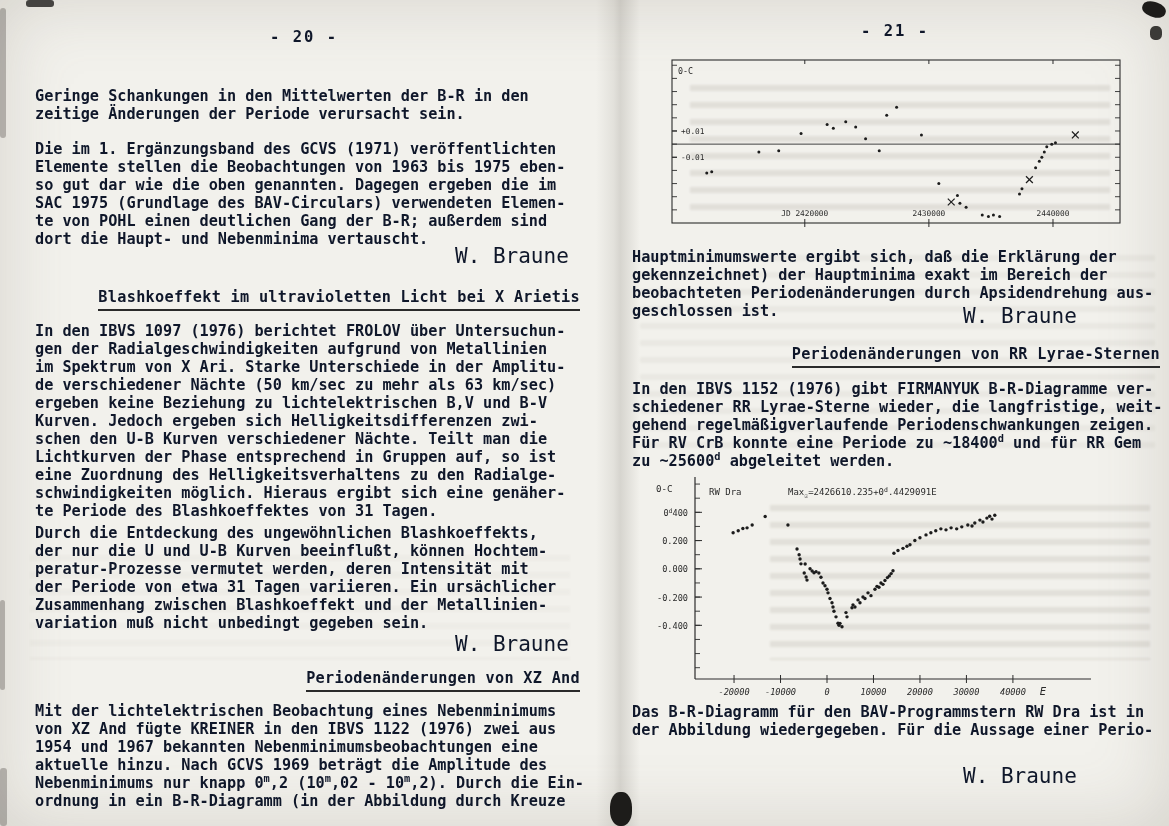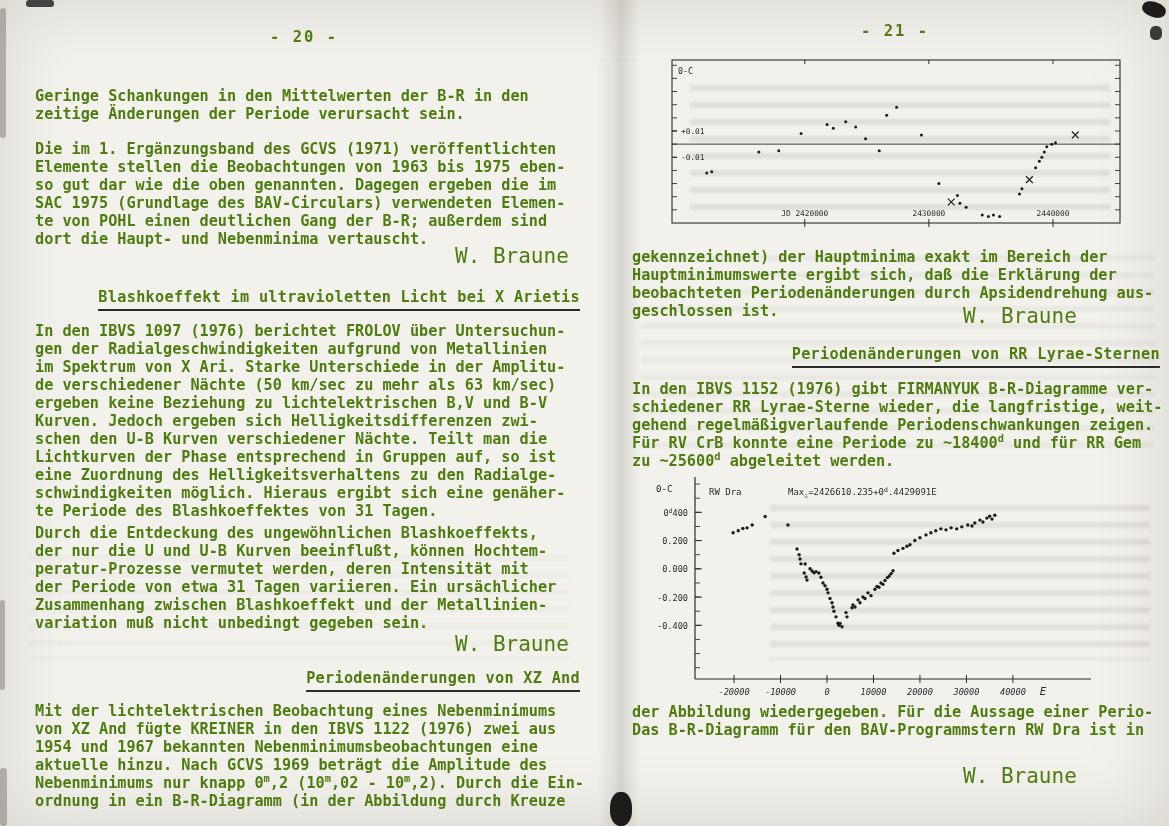--- a/index.html
+++ b/index.html
@@ -1,21 +1,21 @@
 <!DOCTYPE html>
 <html><head>
 <meta charset="utf-8">
 <style>
   html,body{margin:0;padding:0;background:#b0aca4;}
   #scan{
     position:relative;width:1169px;height:826px;overflow:hidden;
     background:#f2f1ec;
     box-shadow:inset 0 0 70px rgba(115,105,90,.22);
     font-family:"DejaVu Sans Mono","Liberation Mono",monospace;
-    color:#4d7c0f;
+    color:#0f172a;
   }
   .para{position:absolute;font-size:15.2px;font-weight:bold;line-height:18px;white-space:pre;z-index:2;}
   .para .ln{height:18px;}
   .center{text-align:center;}
   .pagenum{position:absolute;font-size:15.5px;font-weight:bold;z-index:2;letter-spacing:2px;}
   .heading-wrap{position:absolute;z-index:2;text-align:right;}
   .heading{display:inline-block;font-size:15.2px;font-weight:bold;border-bottom:2px solid #2a2a2a;padding-bottom:3px;letter-spacing:.3px;}
   .sig{position:absolute;font-size:21px;font-weight:normal;z-index:2;}
   sup{font-size:68%;vertical-align:super;line-height:0;}
   .chartbox{position:absolute;z-index:1;}
@@ -148,21 +148,21 @@
           <circle cx="391.7451523545706" cy="94.12903225806451" r="1.5" fill="#1c1c1c"></circle>
           <circle cx="395.4681440443213" cy="92.81451612903226" r="1.5" fill="#1c1c1c"></circle>
           <line x1="287.824376731302" y1="148.56774193548387" x2="294.62437673130194" y2="155.36774193548388" stroke="#1c1c1c" stroke-width="1.2"></line>
           <line x1="287.824376731302" y1="155.36774193548388" x2="294.62437673130194" y2="148.56774193548387" stroke="#1c1c1c" stroke-width="1.2"></line>
           <line x1="366.0072022160665" y1="126.22096774193548" x2="372.80720221606646" y2="133.0209677419355" stroke="#1c1c1c" stroke-width="1.2"></line>
           <line x1="366.0072022160665" y1="133.0209677419355" x2="372.80720221606646" y2="126.22096774193548" stroke="#1c1c1c" stroke-width="1.2"></line>
           <line x1="411.9240997229917" y1="81.52741935483871" x2="418.72409972299164" y2="88.32741935483872" stroke="#1c1c1c" stroke-width="1.2"></line>
           <line x1="411.9240997229917" y1="88.32741935483872" x2="418.72409972299164" y2="81.52741935483871" stroke="#1c1c1c" stroke-width="1.2"></line>
         </svg></div>
 
-    <div class="para" style="left:632px;top:248px;"><div class="ln">gekennzeichnet) der Hauptminima exakt im Bereich der</div><div class="ln">Hauptminimumswerte ergibt sich, daß die Erklärung der</div><div class="ln">beobachteten Periodenänderungen durch Apsidendrehung aus-</div><div class="ln">geschlossen ist.</div></div>
+    <div class="para" style="left:632px;top:248px;"><div class="ln">Hauptminimumswerte ergibt sich, daß die Erklärung der</div><div class="ln">gekennzeichnet) der Hauptminima exakt im Bereich der</div><div class="ln">beobachteten Periodenänderungen durch Apsidendrehung aus-</div><div class="ln">geschlossen ist.</div></div>
 
     <div class="sig" style="left:963px;top:304px;">W. Braune</div>
 
     <div class="heading-wrap" style="left:630px;top:344px;width:530px;">
       <span class="heading">Periodenänderungen von RR Lyrae-Sternen</span>
     </div>
 
     <div class="para" style="left:632px;top:380px;"><div class="ln">In den IBVS 1152 (1976) gibt FIRMANYUK B-R-Diagramme ver-</div><div class="ln">schiedener RR Lyrae-Sterne wieder, die langfristige, weit-</div><div class="ln">gehend regelmäßigverlaufende Periodenschwankungen zeigen.</div><div class="ln">Für RV CrB konnte eine Periode zu ~18400<sup>d</sup> und für RR Gem</div><div class="ln">zu ~25600<sup>d</sup> abgeleitet werden.</div></div>
 
     <div class="chartbox" id="chart-bottom" style="left:636px;top:468px;width:480px;height:240px;"><svg width="480" height="240" viewBox="0 0 480 240">
@@ -284,18 +284,18 @@
           <circle cx="336.01408450704224" cy="58.01678321678322" r="1.7" fill="#1c1c1c"></circle>
           <circle cx="338.80281690140845" cy="55.050349650349645" r="1.7" fill="#1c1c1c"></circle>
           <circle cx="343.9154929577465" cy="52.08391608391609" r="1.7" fill="#1c1c1c"></circle>
           <circle cx="346.9366197183098" cy="54.06153846153846" r="1.7" fill="#1c1c1c"></circle>
           <circle cx="350.88732394366195" cy="50.106293706293705" r="1.7" fill="#1c1c1c"></circle>
           <circle cx="353.67605633802816" cy="48.26993006993007" r="1.7" fill="#1c1c1c"></circle>
           <circle cx="356" cy="51.095104895104896" r="1.7" fill="#1c1c1c"></circle>
           <circle cx="358.7887323943662" cy="47.281118881118886" r="1.7" fill="#1c1c1c"></circle>
         </svg></div>
 
-    <div class="para" style="left:632px;top:703px;"><div class="ln">der Abbildung wiedergegeben. Für die Aussage einer Perio-</div><div class="ln">Das B-R-Diagramm für den BAV-Programmstern RW Dra ist in</div></div>
+    <div class="para" style="left:632px;top:703px;"><div class="ln">Das B-R-Diagramm für den BAV-Programmstern RW Dra ist in</div><div class="ln">der Abbildung wiedergegeben. Für die Aussage einer Perio-</div></div>
 
     <div class="sig" style="left:963px;top:764px;">W. Braune</div>
   </div>
 
 </div>
 
 </body></html>

